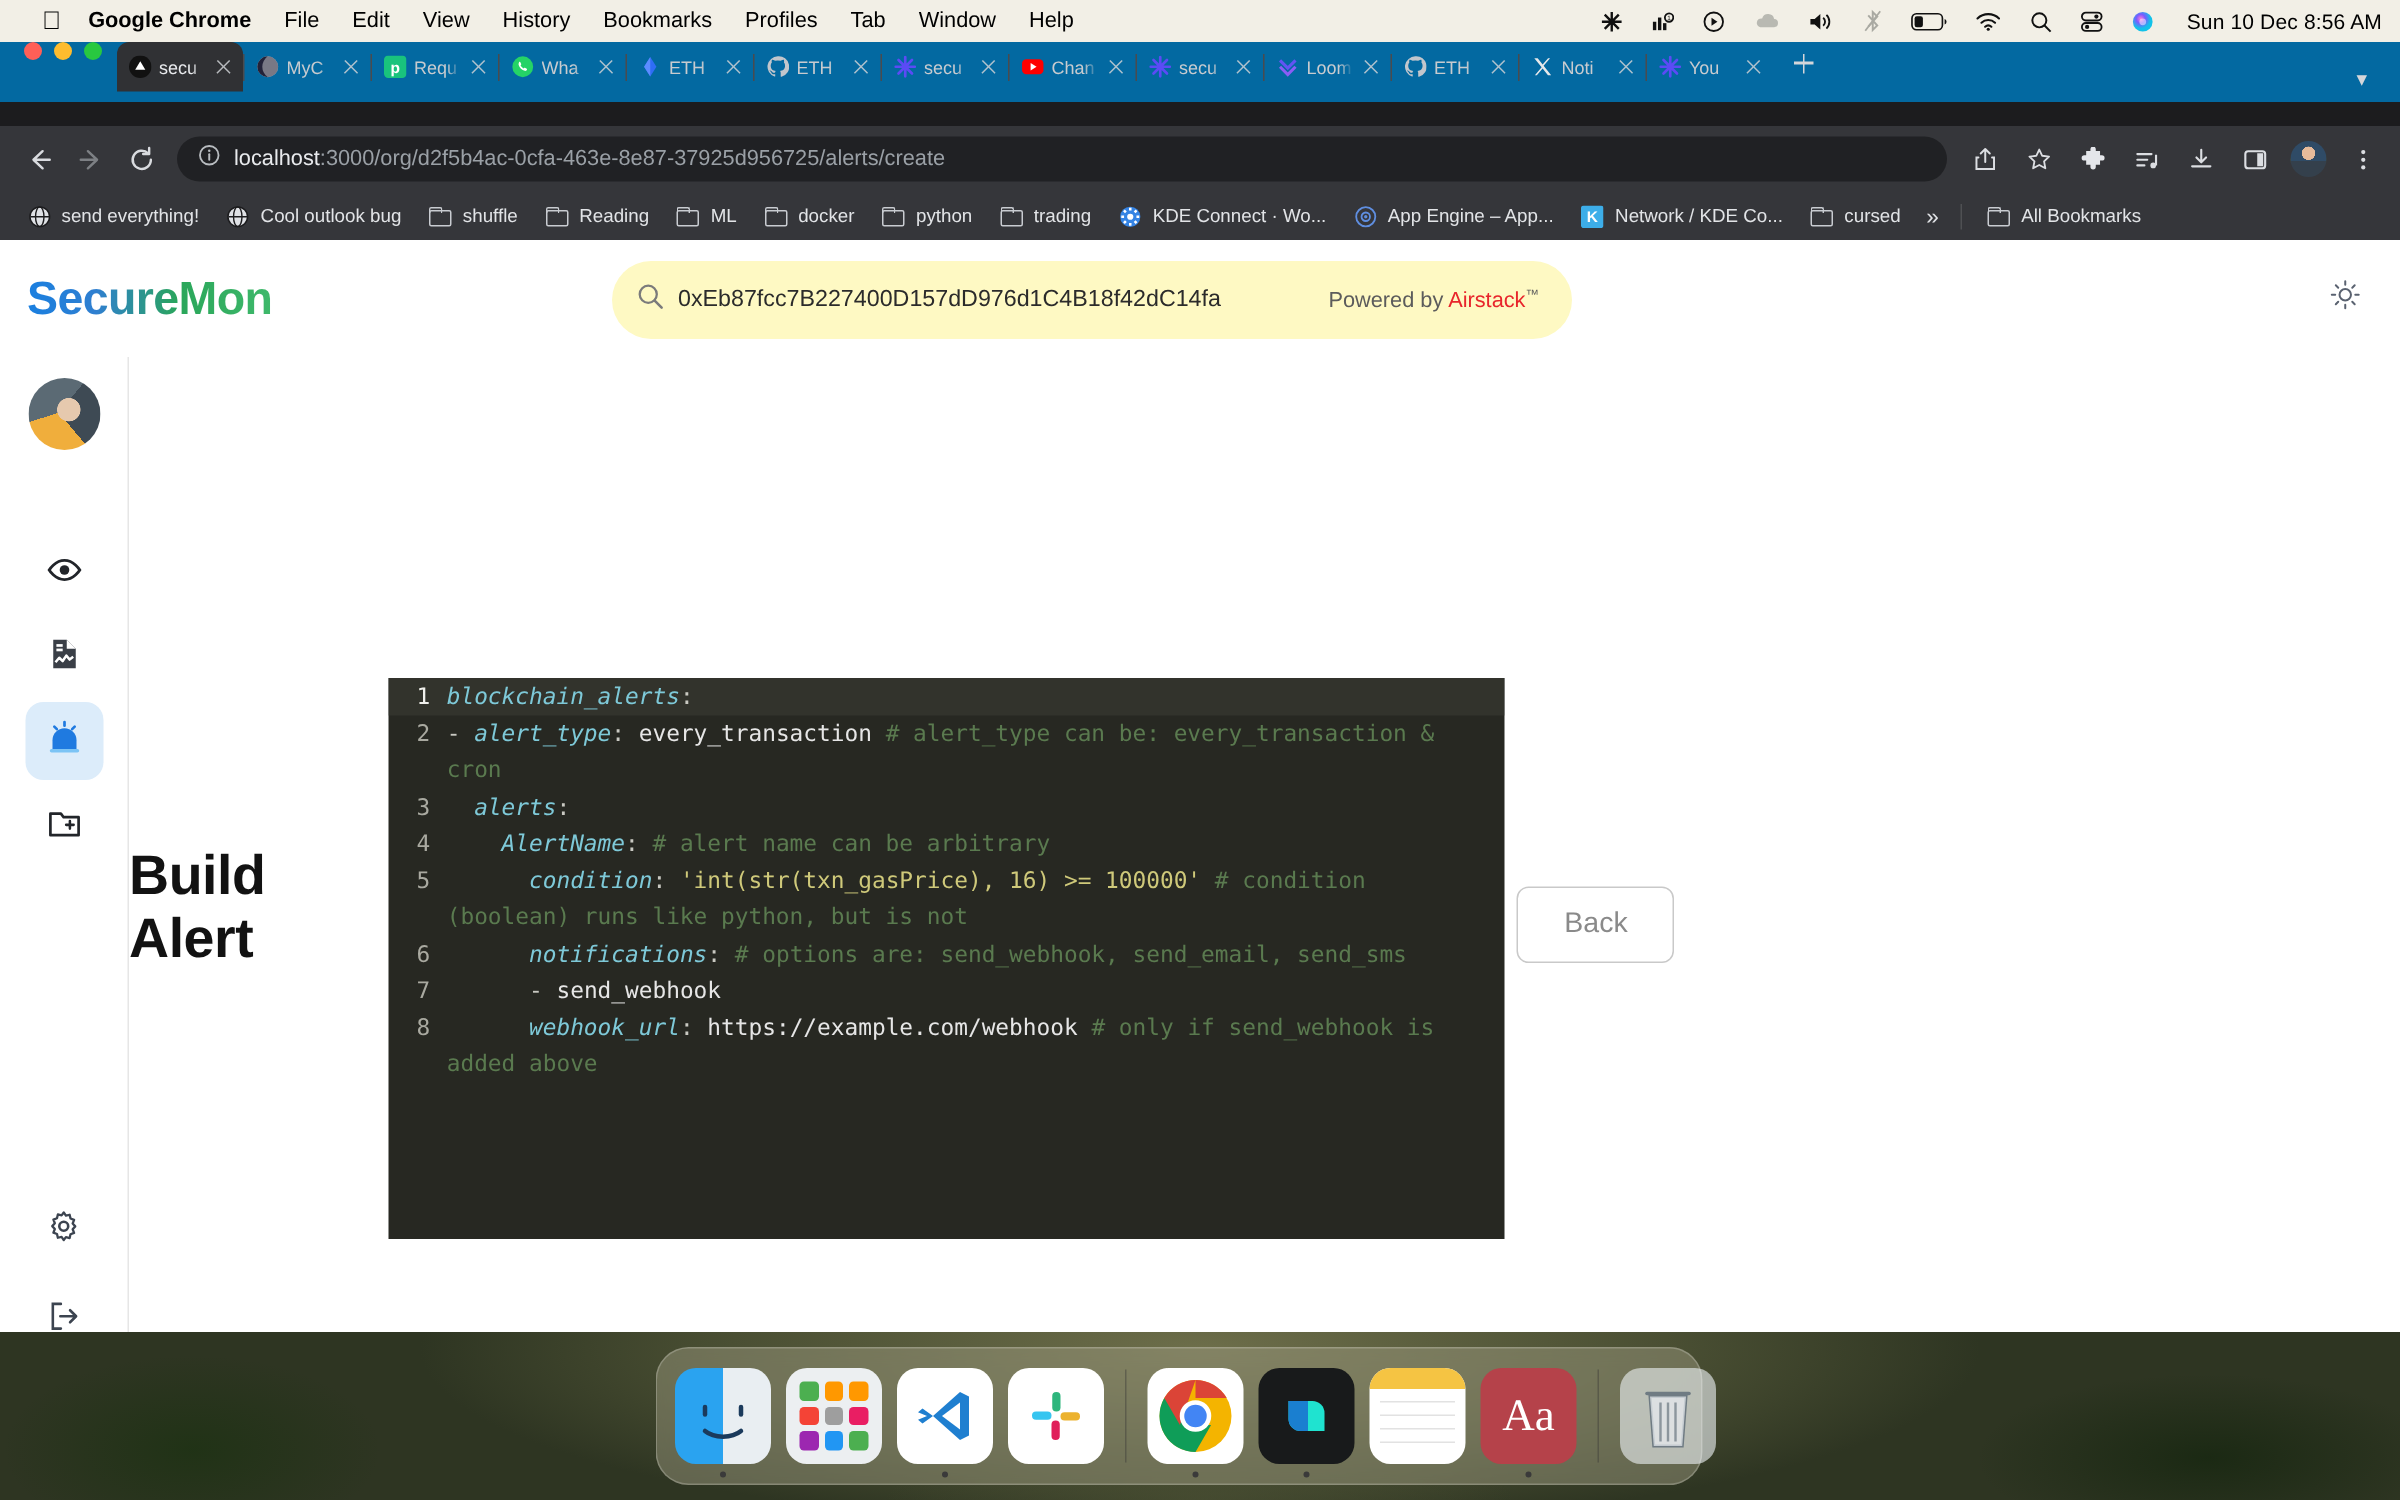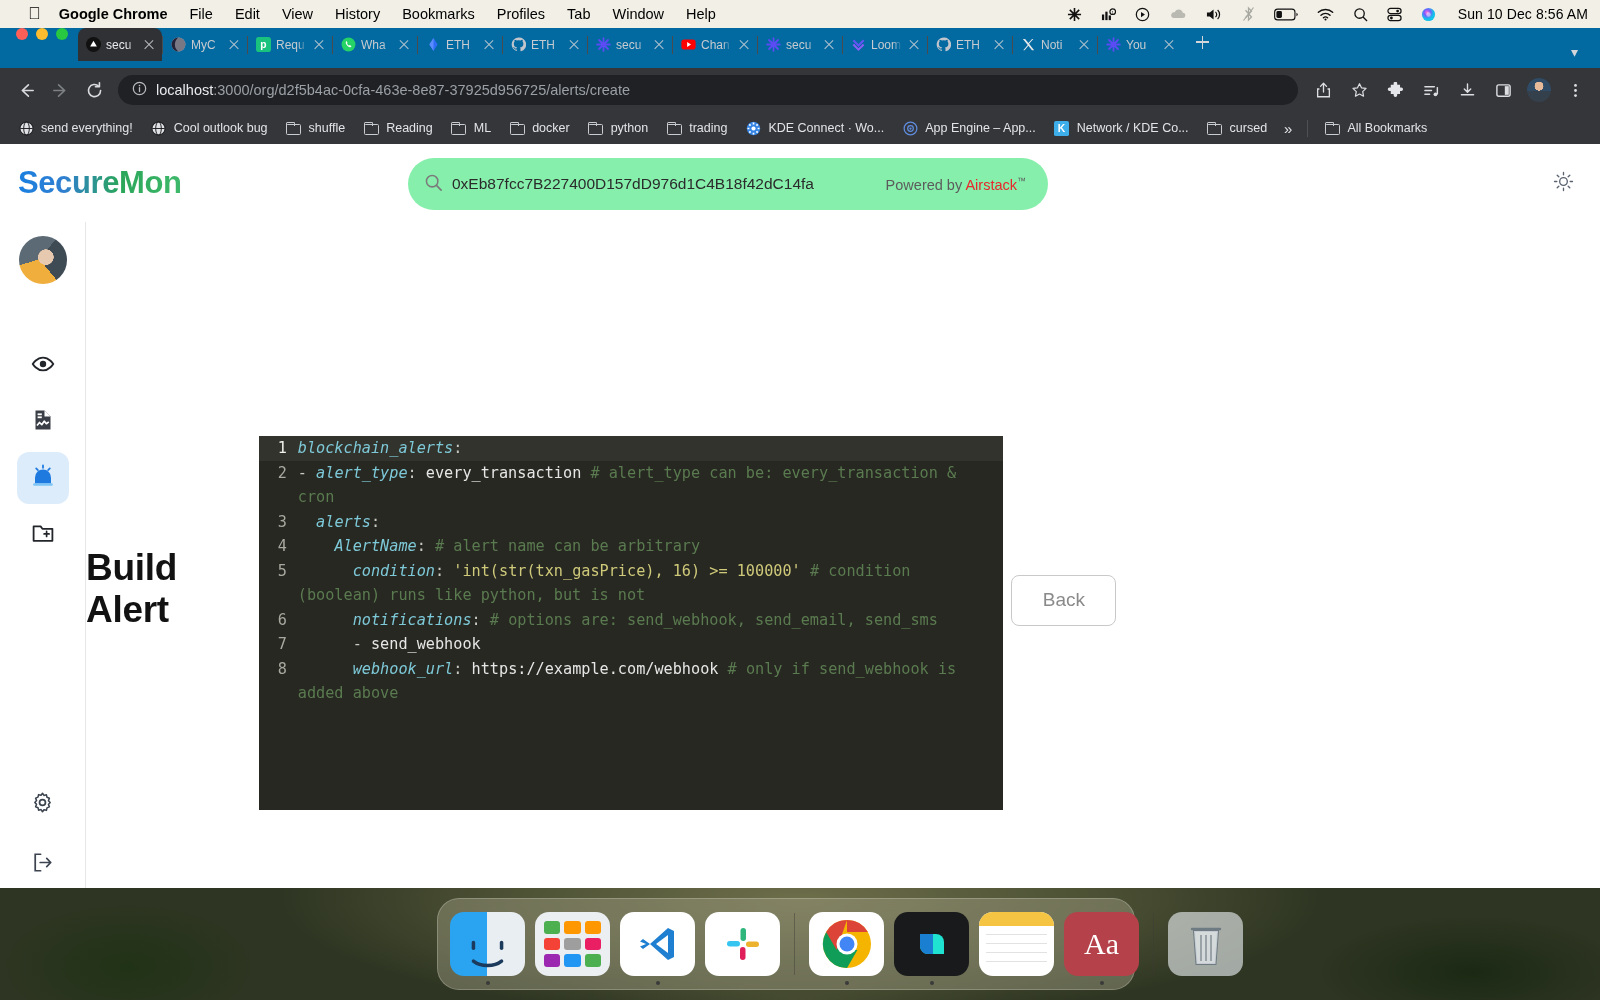--- a/index.html
+++ b/index.html
@@ -60,21 +60,21 @@
   }
   .tab .x::before { transform: rotate(45deg); } .tab .x::after { transform: rotate(-45deg); }
   .tabsep { width: 1px; height: 18px; background: #4a4b4e; align-self: center; margin-bottom: 7px; flex:none;}
   .newtab { width: 28px; height: 28px; margin: 0 0 3px 6px; position: relative; flex: none; }
   .newtab::before, .newtab::after { content:""; position:absolute; background:#d4d6da; }
   .newtab::before { left: 8px; top: 13.2px; width: 13px; height: 1.6px; }
   .newtab::after  { left: 13.7px; top: 7.5px; width: 1.6px; height: 13px; }
   .tabchev { position: absolute; right: 22px; bottom: 8px; color: #d4d6da; font-size: 14px; }
 
   
-  .toolbar { height: 44px; background: #35363a; display: flex; align-items: center; padding: 0 10px; gap: 2px; }
+  .toolbar { height: 44px; background: #35363a; display: flex; align-items: center; padding: 0 10px; gap: 2px; margin-top: 16px; }
   .navbtn { width: 32px; height: 32px; display: flex; align-items: center; justify-content: center; border-radius: 50%; }
   .omnibox {
     flex: 1; height: 30px; background: #202124; border-radius: 16px;
     display: flex; align-items: center; padding: 0 14px; gap: 9px;
     margin: 0 8px 0 6px;
   }
   .omnibox .url { font-size: 14.5px; color: #9aa0a6; white-space: nowrap; }
   .omnibox .url b { color: #e8eaed; font-weight: normal; }
   .tbicons { display: flex; align-items: center; gap: 6px; }
   .tbicon { width: 30px; height: 30px; display: flex; align-items: center; justify-content: center; border-radius: 50%;}
@@ -110,21 +110,21 @@
 
   .apphdr { height: 78px; display: flex; align-items: center; position: relative; flex: none; }
   .logo {
     position: absolute; left: 18px; top: 50%; transform: translateY(-50%);
     font-size: 31px; font-weight: bold; letter-spacing: -0.4px;
     background: linear-gradient(90deg, #1a7fe0 0%, #2f7fd0 28%, #2aa65a 62%, #3fb96b 100%);
     -webkit-background-clip: text; background-clip: text; color: transparent;
   }
   .searchwrap {
     position: absolute; left: 408px; top: 14px;
-    width: 640px; height: 52px; background: #86efac;
+    width: 640px; height: 52px; background: #fef9c3;
     border-radius: 26px; display: flex; align-items: center; padding: 0 22px 0 16px;
   }
   .searchwrap .sicon { flex: none; margin-right: 9px; }
   .searchval { flex: 1; font-size: 15.5px; color: #2b2b2b; border: none; background: transparent; outline: none; font-family: inherit; }
   .powered { font-size: 14.5px; color: #5c5c5c; white-space: nowrap; }
   .powered .air { color: #e8262c; }
   .powered sup { font-size: 9px; }
   .themebtn { position: absolute; right: 22px; top: 50%; transform: translateY(-50%); width: 30px; height: 30px; display:flex; align-items:center; justify-content:center;}
 
   .body { flex: 1; display: flex; position: relative; }
@@ -199,21 +199,21 @@
       radial-gradient(ellipse 300px 60px at 50% 100%, rgba(80,85,55,.5), transparent 70%);
   }
   .dock {
     position: absolute; left: 437px; top: 10px; width: 698px; height: 92px;
     background: rgba(160,158,130,0.46);
     border: 1px solid rgba(255,255,255,0.22);
     border-radius: 22px;
     display: flex; align-items: center; padding: 0 12px; gap: 10px;
     backdrop-filter: blur(6px);
   }
-  .dockicon { width: 75px; height: 64px; border-radius: 14px; flex: none; position: relative; }
+  .dockicon { width: 64px; height: 64px; border-radius: 14px; flex: none; position: relative; }
   .dockdot { position: absolute; bottom: -9px; left: 50%; transform: translateX(-50%); width: 4px; height: 4px; border-radius: 50%; background: #3a3a3a; }
   .docksep { width: 1px; height: 62px; background: rgba(60,60,55,.45); margin: 0 4px; flex: none; }
 
   .ic-finder { background: linear-gradient(90deg, #2aa3f0 0 50%, #e9eef2 50% 100%); }
   .ic-finder .face { position: absolute; inset: 0; }
   .ic-launchpad { background: #eceff1; display: grid; grid-template-columns: repeat(3,1fr); grid-template-rows: repeat(3,1fr); gap: 4px; padding: 9px; }
   .ic-launchpad i { border-radius: 3px; display:block; }
   .ic-vscode { background: #fff; display: flex; align-items: center; justify-content: center; }
   .ic-slack { background: #fff; display: flex; align-items: center; justify-content: center; }
   .ic-chrome { background: #fff; display: flex; align-items: center; justify-content: center; }

